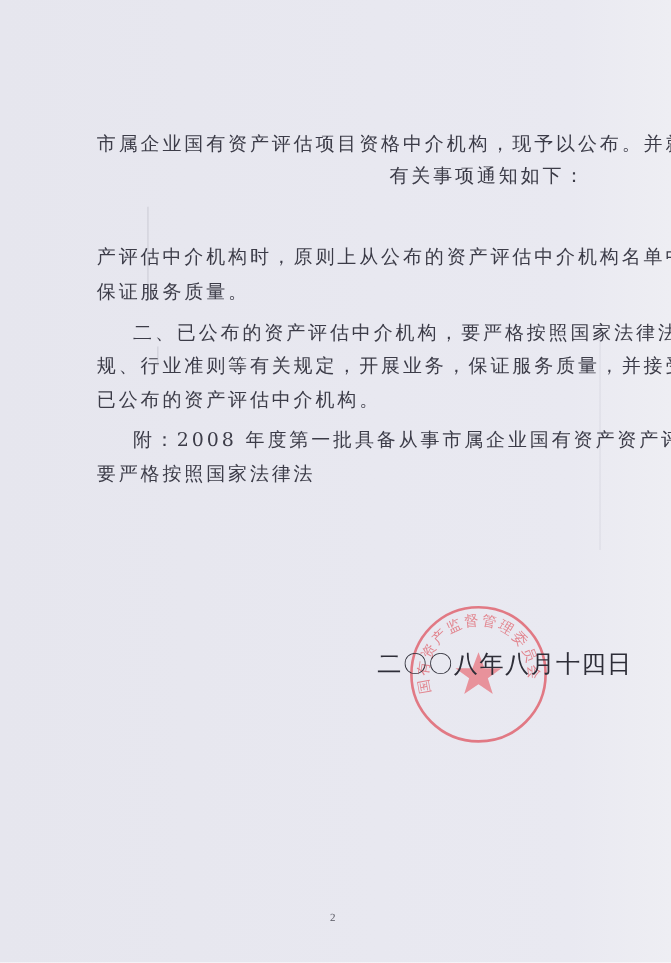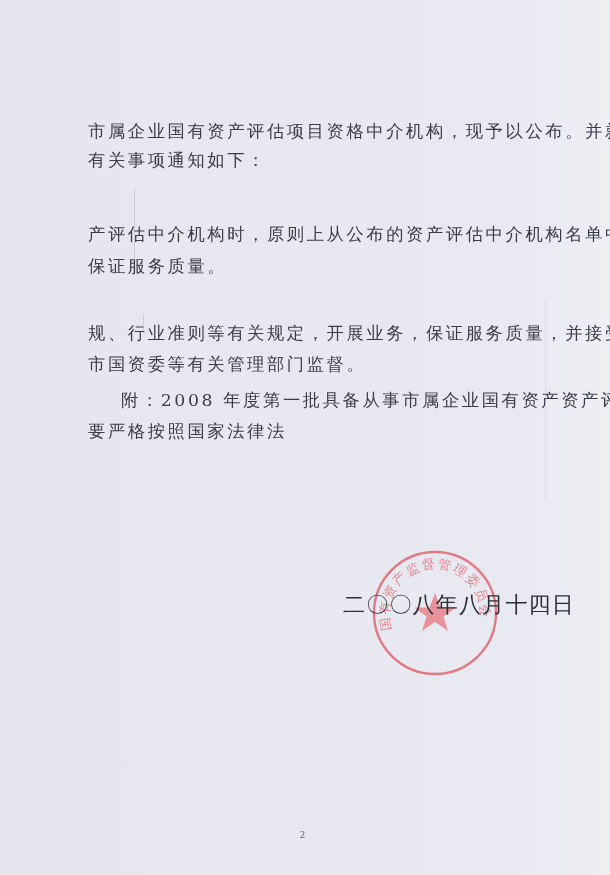--- a/index.html
+++ b/index.html
@@ -67,27 +67,28 @@
       background: #9a9aa6;
       opacity: 0.35;
     }
   </style>
 </head>
 <body>
 
 <div class="page">
 
   <div class="line" style="top:121px;">市属企业国有资产评估项目资格中介机构，现予以公布。并就</div>
-  <div class="line" style="top:150px;">有关事项通知如下：</div>
+  <div class="line" style="top:150px;text-align:right;">有关事项通知如下：</div>
 
   <div class="line" style="top:224px;">产评估中介机构时，原则上从公布的资产评估中介机构名单中</div>
   <div class="line" style="top:256px;">保证服务质量。</div>
 
+  <div class="line indent" style="top:293px;">二、已公布的资产评估中介机构，要严格按照国家法律法</div>
   <div class="line" style="top:323px;">规、行业准则等有关规定，开展业务，保证服务质量，并接受</div>
-  <div class="line" style="top:354px;">市国资委等有关管理部门监督。</div>
+  <div class="line" style="top:354px;">已公布的资产评估中介机构。</div>
 
   <div class="line indent" style="top:390px;">附：2008 年度第一批具备从事市属企业国有资产资产评</div>
   <div class="line" style="top:421px;">要严格按照国家法律法</div>
 
   <div class="artifact" style="left:134px; top:188px; width:1px; height:72px;"></div>
   <div class="artifact" style="left:143px; top:315px; width:1px; height:18px;"></div>
   <div class="artifact" style="left:545px; top:300px; width:1px; height:200px; opacity:0.18;"></div>
 
   <svg class="seal" viewBox="0 0 128 128">
     <defs>

